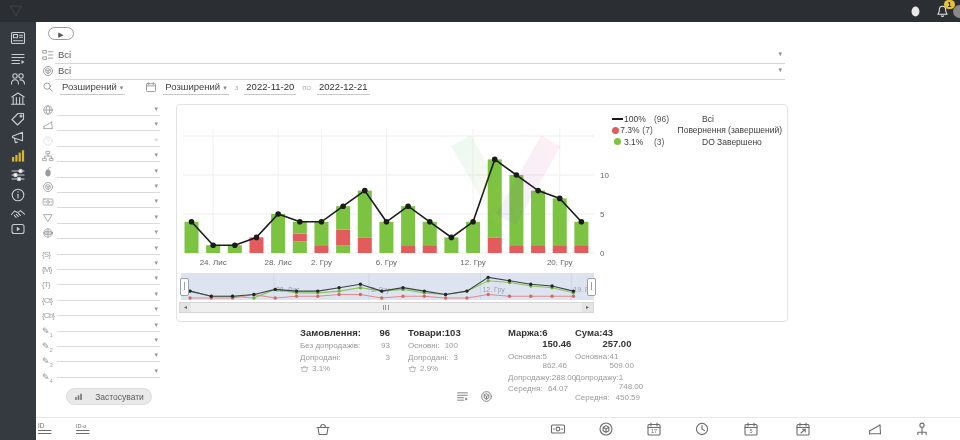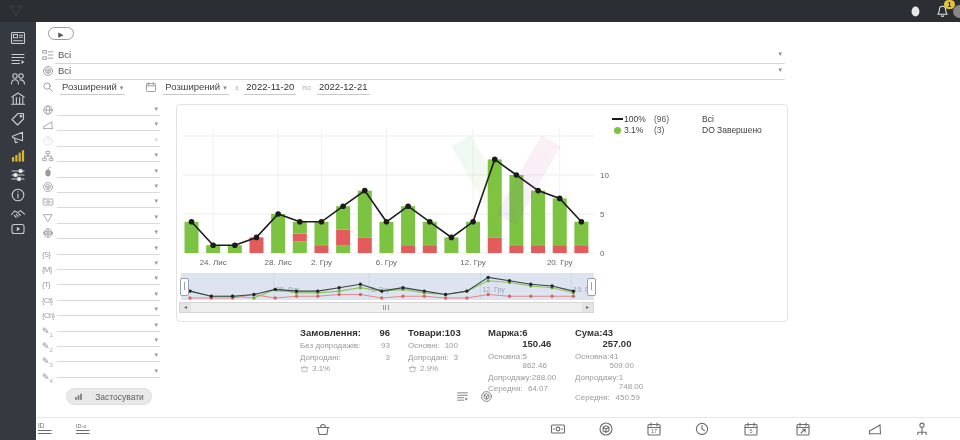--- a/index.html
+++ b/index.html
@@ -496,20 +496,28 @@
       <div class="lg-row">
         <span class="lg-mark">
           <span class="lg-dash" style="background:#1b1b1b"></span>
         </span>
         <span class="lg-pct">100%</span>
         <span class="lg-cnt">(96)</span>
         <span class="lg-lab">Всі</span>
       </div>
       <div class="lg-row">
         <span class="lg-mark">
+          <span class="lg-dot" style="background:#e25c5c"></span>
+        </span>
+        <span class="lg-pct">7.3%</span>
+        <span class="lg-cnt">(7)</span>
+        <span class="lg-lab">Повернення (завершений)</span>
+      </div>
+      <div class="lg-row">
+        <span class="lg-mark">
           <span class="lg-dot" style="background:#7cc342"></span>
         </span>
         <span class="lg-pct">3.1%</span>
         <span class="lg-cnt">(3)</span>
         <span class="lg-lab">DO Завершено</span>
       </div>
     </div>
   <div class="navigator">
     <svg id="nav-chart" width="413" height="27">
         <rect x="0" y="0" width="413" height="27" fill="#dde4f0"></rect>
@@ -642,21 +650,21 @@
         <span class="bk">
           <svg viewBox="0 0 16 16" class="ic">
             <path d="M3 6.5 L4.1 13.5 L11.9 13.5 L13 6.5"></path>
             <line x1="2" y1="6.5" x2="14" y2="6.5"></line>
             <path d="M5.6 6.3 C5.6 2.6 10.4 2.6 10.4 6.3"></path>
           </svg>
         </span>
         <span>2.9%</span>
       </div>
     </div>
-    <div class="stat-col" style="left: 488px; top: 327px; width: 60px;">
+    <div class="stat-col" style="left: 508px; top: 327px; width: 60px;">
       <div class="stat-head">
         <span>Маржа:</span>
         <span>6 150.46</span>
       </div>
       <div class="stat-row">
         <span>Основна:</span>
         <span>5 862.46</span>
       </div>
       <div class="stat-row">
         <span>Допродажу:</span>

